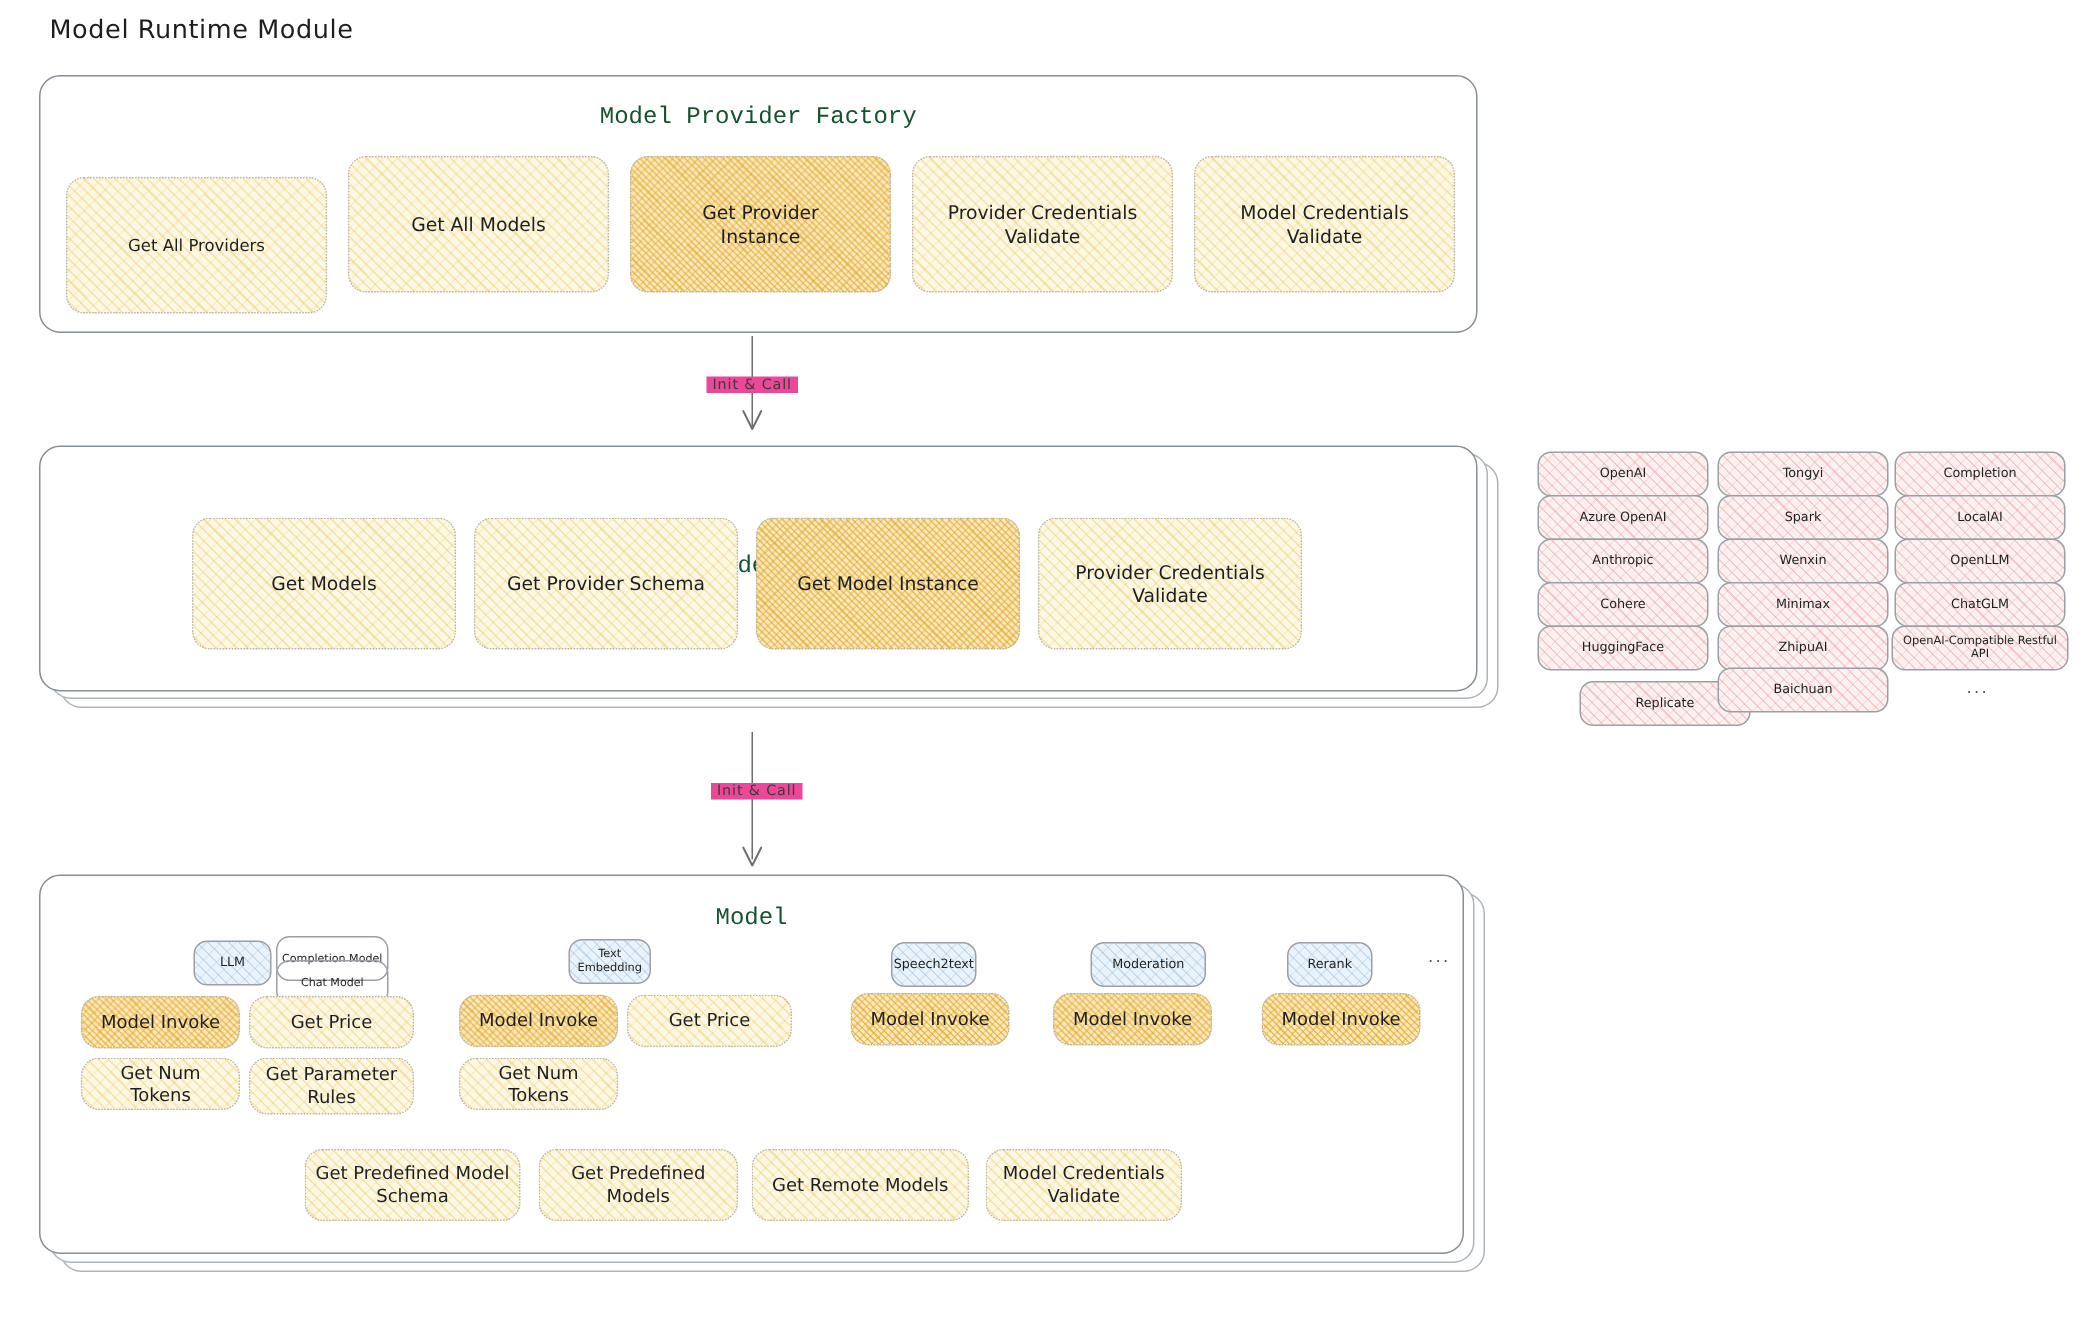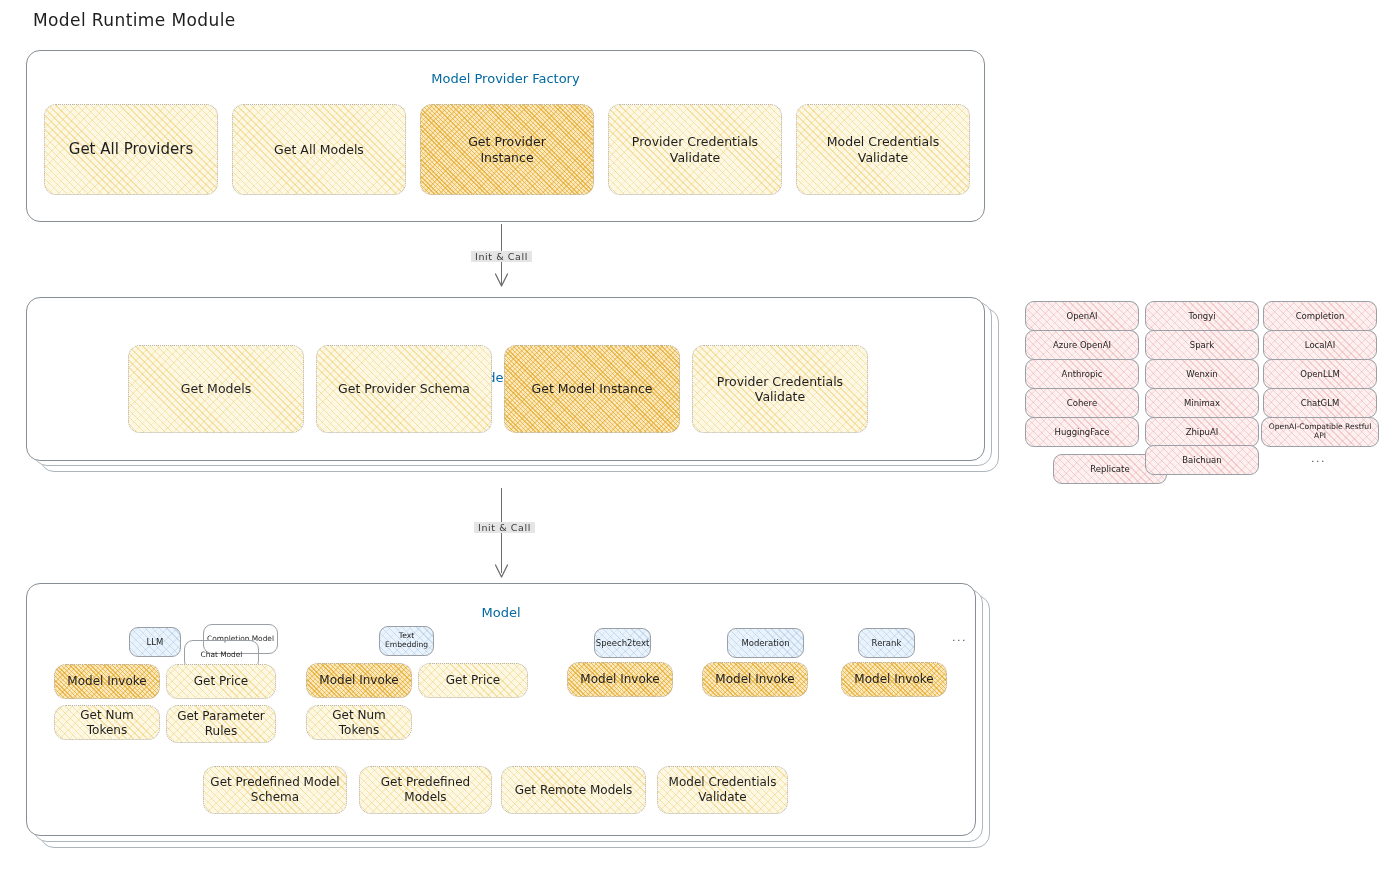--- a/index.html
+++ b/index.html
@@ -86,28 +86,28 @@
     white-space: pre-line;
   }
 
   #page-title {
     left: 33px; top: 10px;
     font-size: 17px;
     letter-spacing: .4px;
     color: #1e1e1e;
   }
 
-  .section-title { font-size: 13px; color: #0369a1; }
+  .section-title { font-size: 16px; color: #14532d; font-family: Liberation Mono, monospace; }
 
   .arrow-label {
     position: absolute;
     font-size: 9.5px;
     letter-spacing: .6px;
     color: #3a3a3a;
-    background: #e5e5e5;
+    background: #ec4899;
     padding: 0 4px;
   }
   .arrow-line {
     position: absolute;
     width: 0; border-left: 1.2px solid #6e6e6e;
   }
   .arrow-head { position: absolute; }
 
   .ellipsis {
     position: absolute;
@@ -116,21 +116,21 @@
   }
 </style>
 </head>
 <body>
 
 <div id="page-title" class="label">Model Runtime Module</div>
 
 <div class="sketch" style="left:26px; top:50px; width:959px; height:172px;"></div>
 <div class="label section-title" style="left:26px; top:68px; width:959px; height:20px;">Model Provider Factory</div>
 
-<div class="node hatch-light" style="left:44px; top:104px; width:174px; height:91px; font-size:15px;">Get All Providers</div>
+<div class="node hatch-light" style="left:44px; top:118px; width:174px; height:91px; font-size:11px;">Get All Providers</div>
 <div class="node hatch-light" style="left:232px; top:104px; width:174px; height:91px; font-size:12.5px;">Get All Models</div>
 <div class="node hatch-strong" style="left:420px; top:104px; width:174px; height:91px; font-size:12.5px;">Get Provider
 Instance</div>
 <div class="node hatch-light" style="left:608px; top:104px; width:174px; height:91px; font-size:12.5px;">Provider Credentials
 Validate</div>
 <div class="node hatch-light" style="left:796px; top:104px; width:174px; height:91px; font-size:12.5px;">Model Credentials
 Validate</div>
 
 <div class="arrow-line" style="left:501px; top:224px; height:62px;"></div>
 <div class="arrow-head" style="left:494px; top:272px;">
@@ -179,21 +179,21 @@
   </svg>
 </div>
 <div class="arrow-label" style="left:474px; top:522px;">Init &amp; Call</div>
 
 <div class="stack-layer" style="left:40px; top:595px; width:950px; height:253px;"></div>
 <div class="stack-layer" style="left:33px; top:589px; width:950px; height:253px;"></div>
 <div class="sketch" style="left:26px; top:583px; width:950px; height:253px;"></div>
 <div class="label section-title" style="left:26px; top:602px; width:950px; height:20px;">Model</div>
 
 <div class="pill hatch-blue" style="left:129px; top:627px; width:52px; height:21px;">LLM</div>
-<div class="pill" style="left:184px; top:624px; width:75px; height:17px; font-size:7.4px;margin-left:19px;">Completion Model</div>
+<div class="pill" style="left:184px; top:624px; width:75px; height:17px; font-size:7.4px;">Completion Model</div>
 <div class="pill" style="left:184px; top:640px; width:75px; height:17px; font-size:7.4px;">Chat Model</div>
 
 <div class="node hatch-strong" style="left:54px; top:664px; width:106px; height:35px; font-size:12px;">Model Invoke</div>
 <div class="node hatch-light" style="left:166px; top:664px; width:110px; height:35px; font-size:12px;">Get Price</div>
 <div class="node hatch-light" style="left:54px; top:705px; width:106px; height:35px; font-size:12px;">Get Num Tokens</div>
 <div class="node hatch-light" style="left:166px; top:705px; width:110px; height:38px; font-size:12px;">Get Parameter
 Rules</div>
 
 <div class="pill hatch-blue" style="left:379px; top:626px; width:55px; height:24px; font-size:7.6px;">Text
 Embedding</div>

